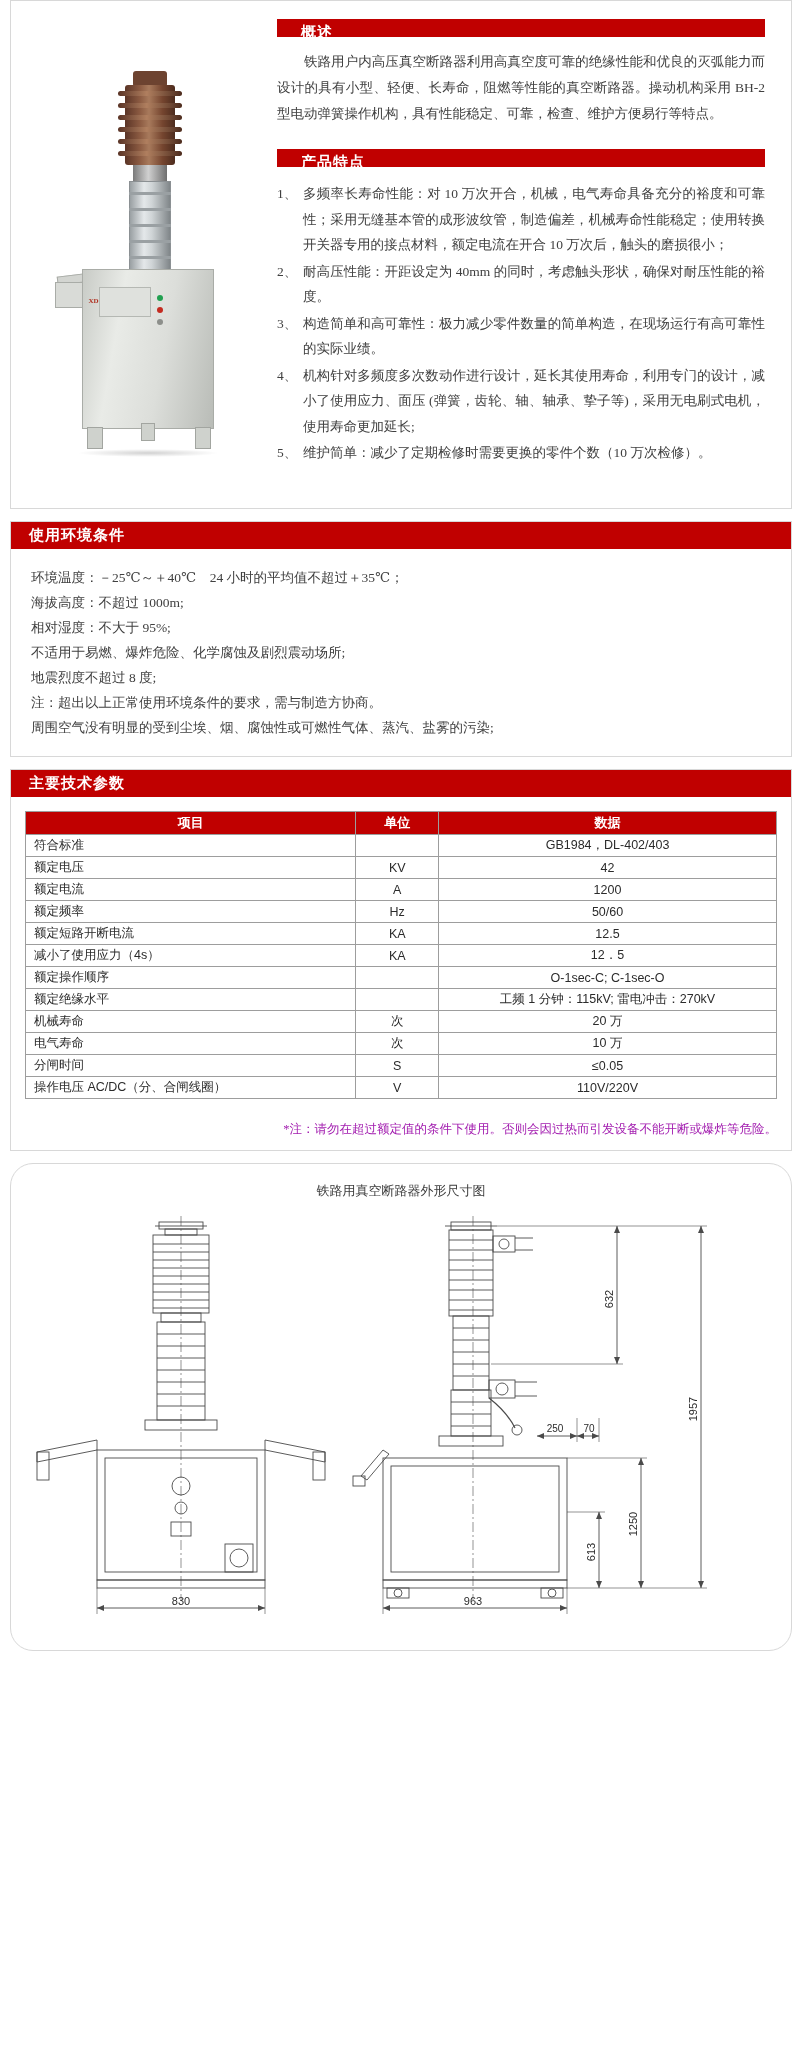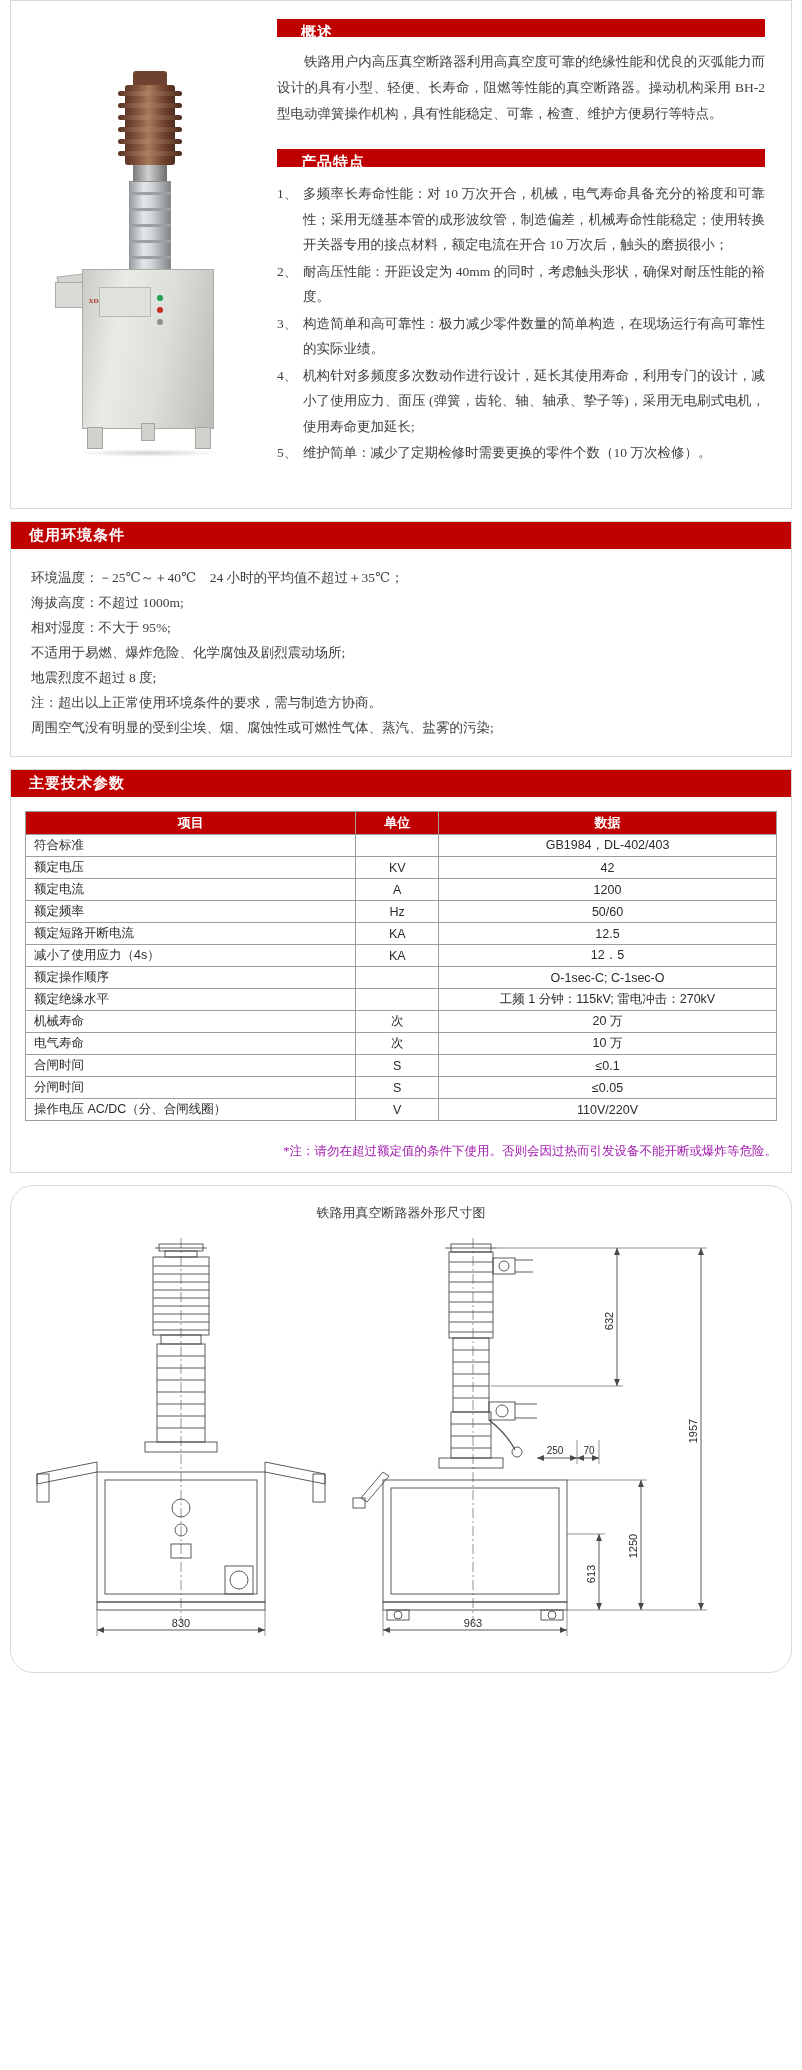--- a/index.html
+++ b/index.html
@@ -322,25 +322,20 @@
               <td class="item">机械寿命</td>
               <td class="unit">次</td>
               <td class="val">20 万</td>
             </tr>
           <tr>
               <td class="item">电气寿命</td>
               <td class="unit">次</td>
               <td class="val">10 万</td>
             </tr>
           <tr>
-              <td class="item">合闸时间</td>
-              <td class="unit">S</td>
-              <td class="val">≤0.1</td>
-            </tr>
-          <tr>
               <td class="item">分闸时间</td>
               <td class="unit">S</td>
               <td class="val">≤0.05</td>
             </tr>
           <tr>
               <td class="item">操作电压 AC/DC（分、合闸线圈）</td>
               <td class="unit">V</td>
               <td class="val">110V/220V</td>
             </tr>
         </tbody>

